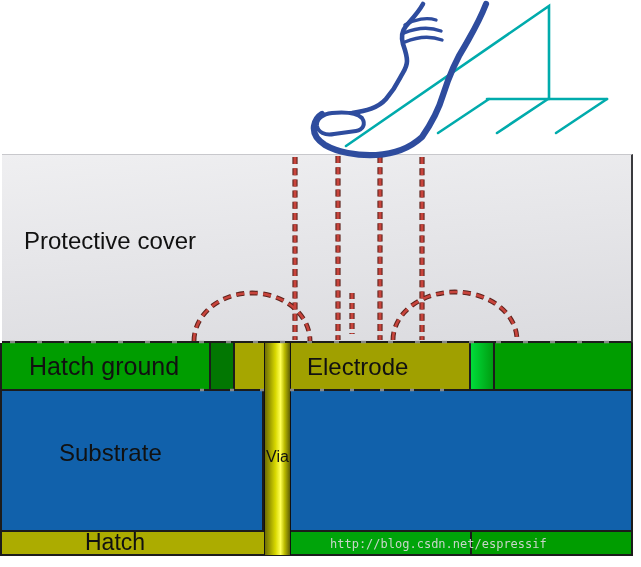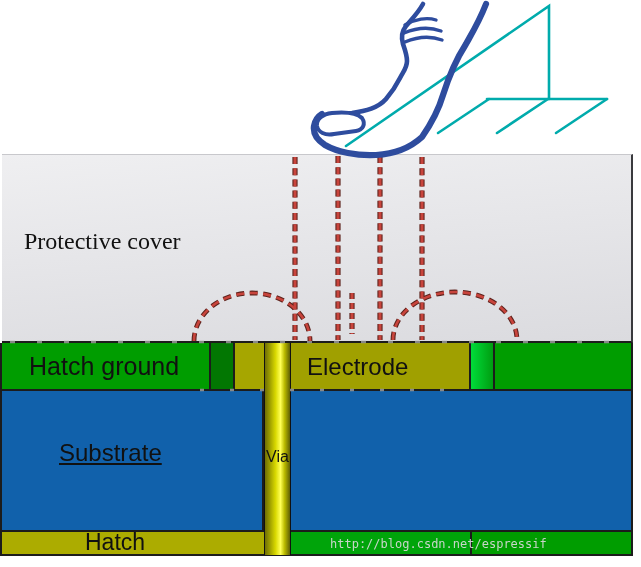--- a/index.html
+++ b/index.html
@@ -36,24 +36,24 @@
   #seg-bgreen-a{left:291px;width:179px;background:var(--bottom-green-a,#00A40A);}
   #seg-bgreen-b{left:472px;width:159px;background:var(--bottom-green-b,#009D00);}
   
   #via-column{
     left:264px;top:343px;width:27px;height:212px;box-sizing:border-box;z-index:4;
     border-left:1px solid #111;border-right:1px solid #111;
     background:linear-gradient(90deg,var(--via-dark,#6F6F04) 0%,#9A9A00 18%,var(--via-mid,#D8D800) 42%,var(--via-bright,#FFFF55) 62%,#BCBC00 78%,#5F5F04 100%);
   }
   #overlay{left:0;top:0;z-index:5;pointer-events:none;}
   .lbl{position:absolute;z-index:6;white-space:nowrap;}
-  #lbl-cover{left:24px;top:229px;font-size:24px;line-height:24px;font-family:Liberation Serif, serif;}
+  #lbl-cover{left:24px;top:229px;font-size:24px;line-height:24px;}
   #lbl-hatch{left:29px;top:354px;font-size:25px;line-height:25px;}
   #lbl-electrode{left:307px;top:355px;font-size:24px;line-height:24px;}
-  #lbl-substrate{left:59px;top:441px;font-size:24px;line-height:24px;text-decoration:underline;}
+  #lbl-substrate{left:59px;top:441px;font-size:24px;line-height:24px;}
   #lbl-via{left:266px;top:450px;font-size:16px;line-height:13px;}
   #lbl-trace{left:85px;top:531px;font-size:23px;line-height:23px;}
   #watermark{
     left:330px;top:535px;z-index:7;font-family:"DejaVu Sans Mono","Liberation Mono",monospace;
     font-size:12px;line-height:18px;color:var(--watermark,#D9D9D9);opacity:.92;letter-spacing:0;
   }
 </style>
 </head>
 <body>
 

